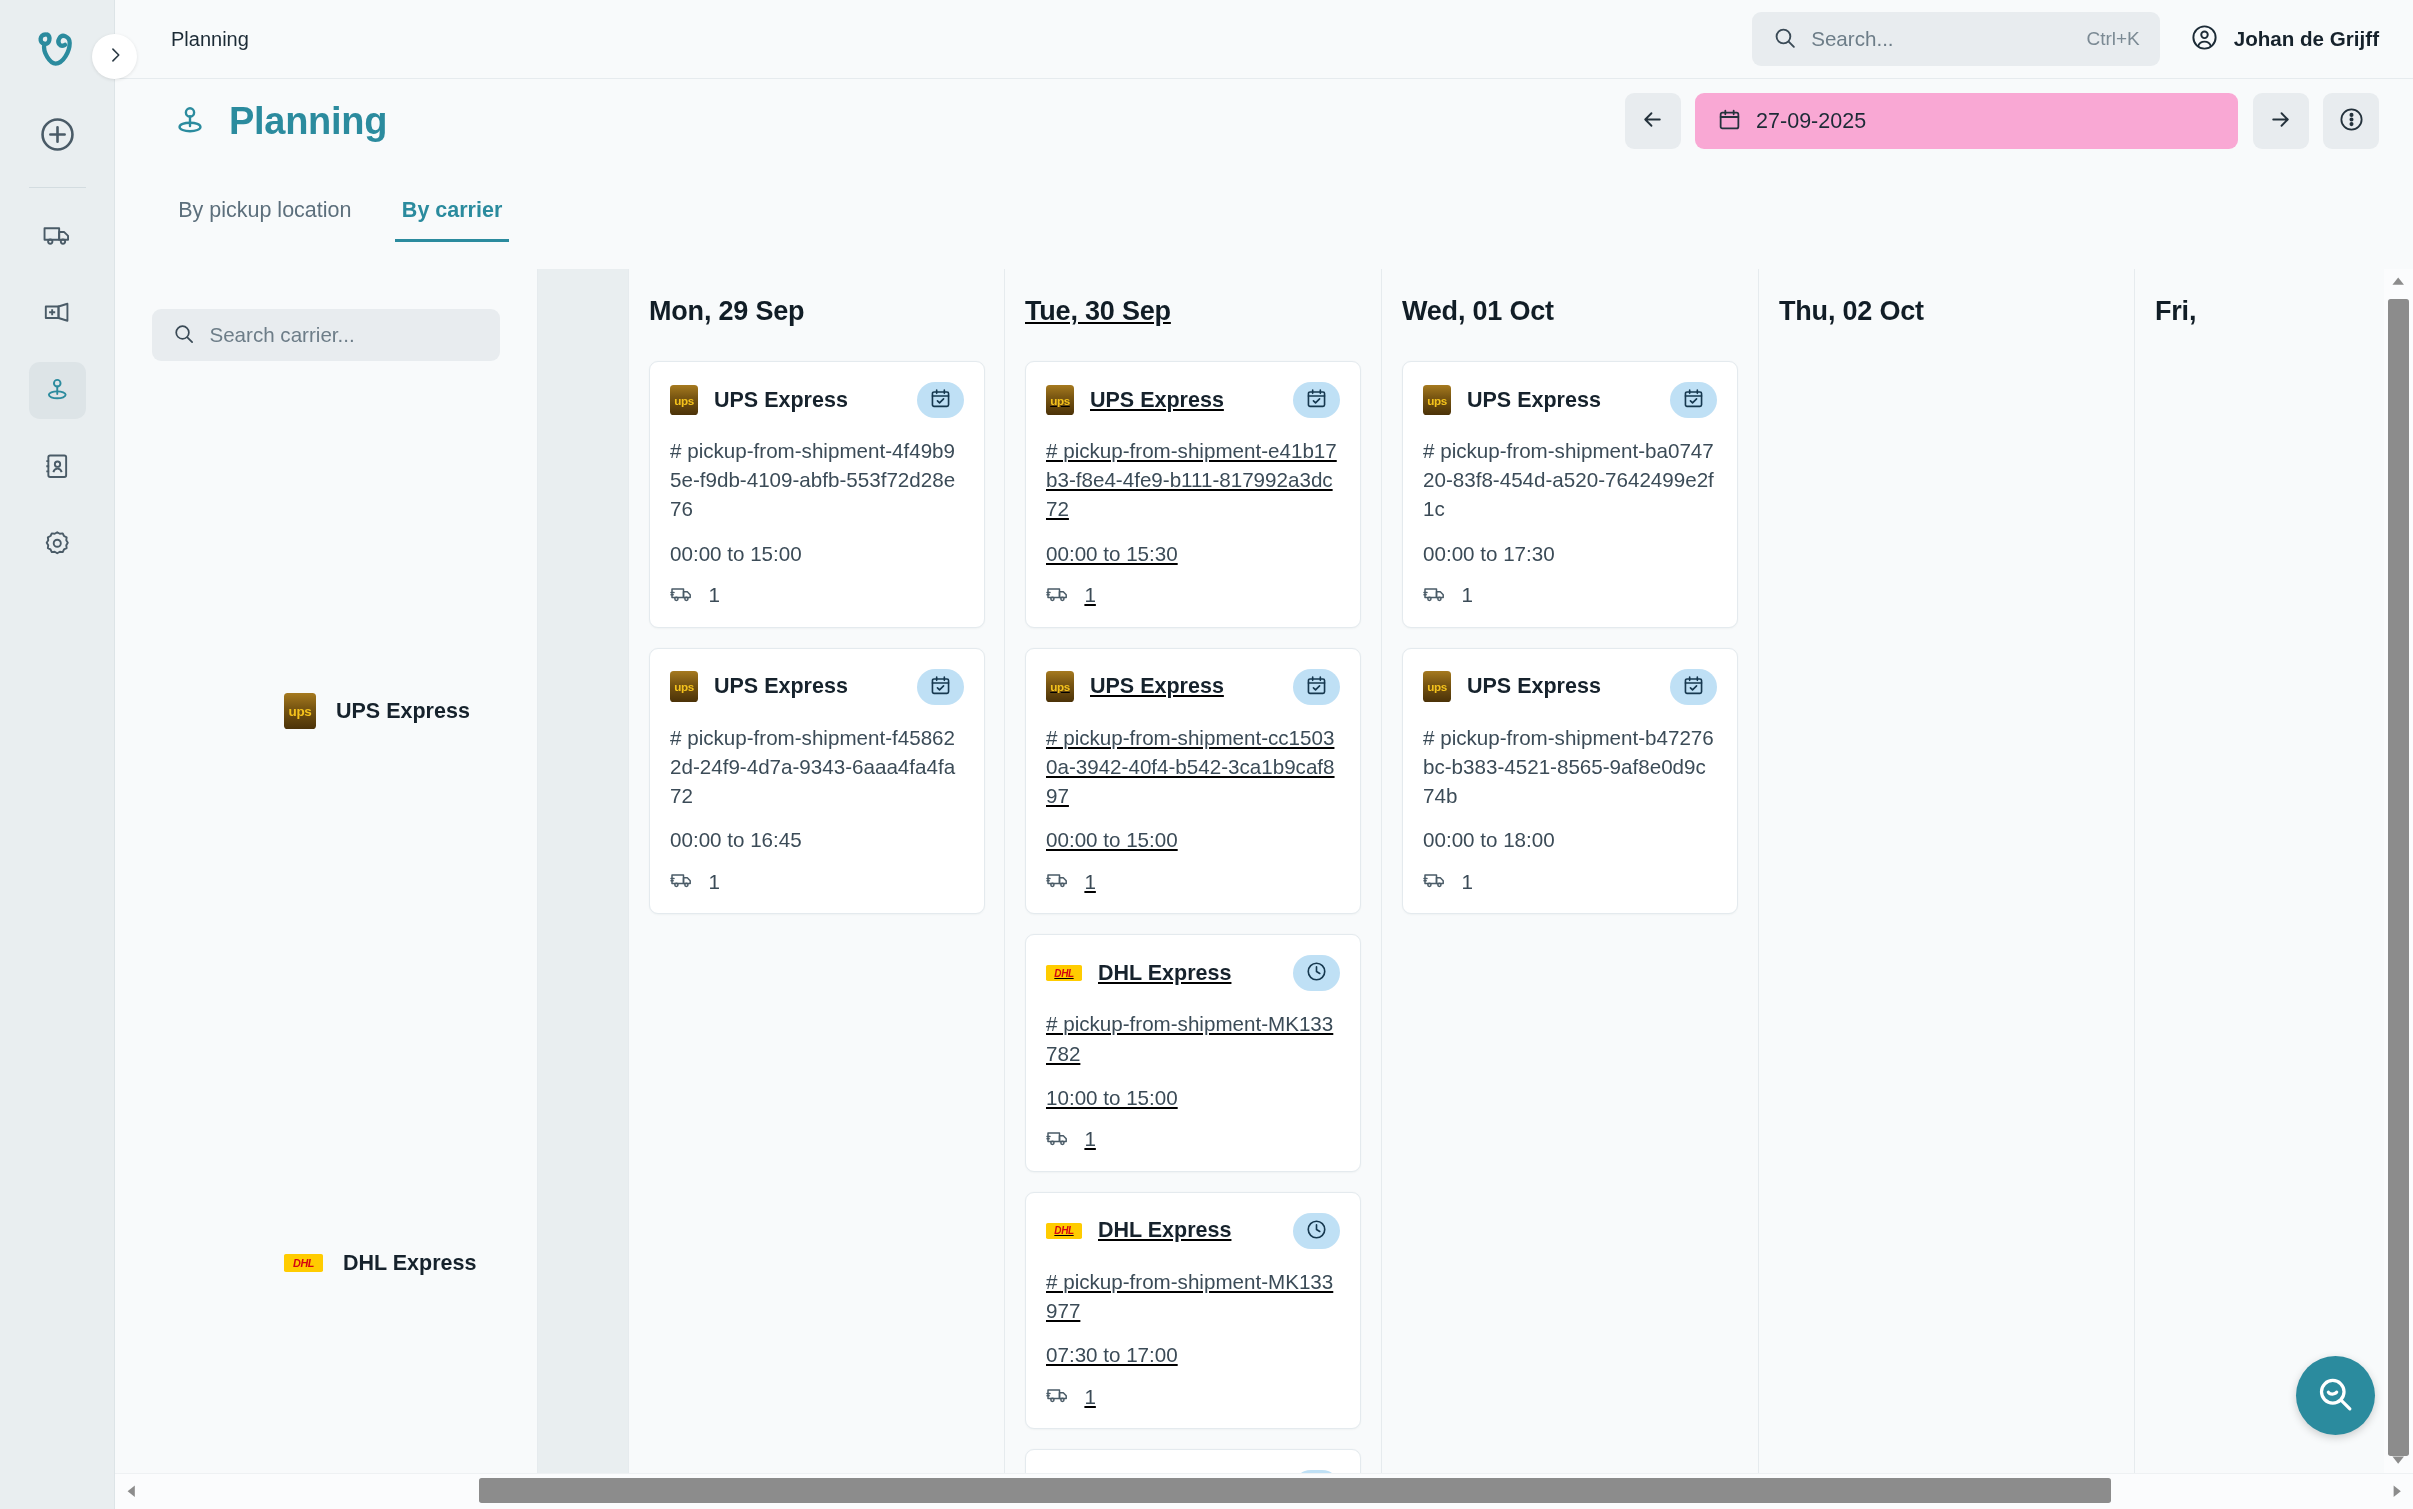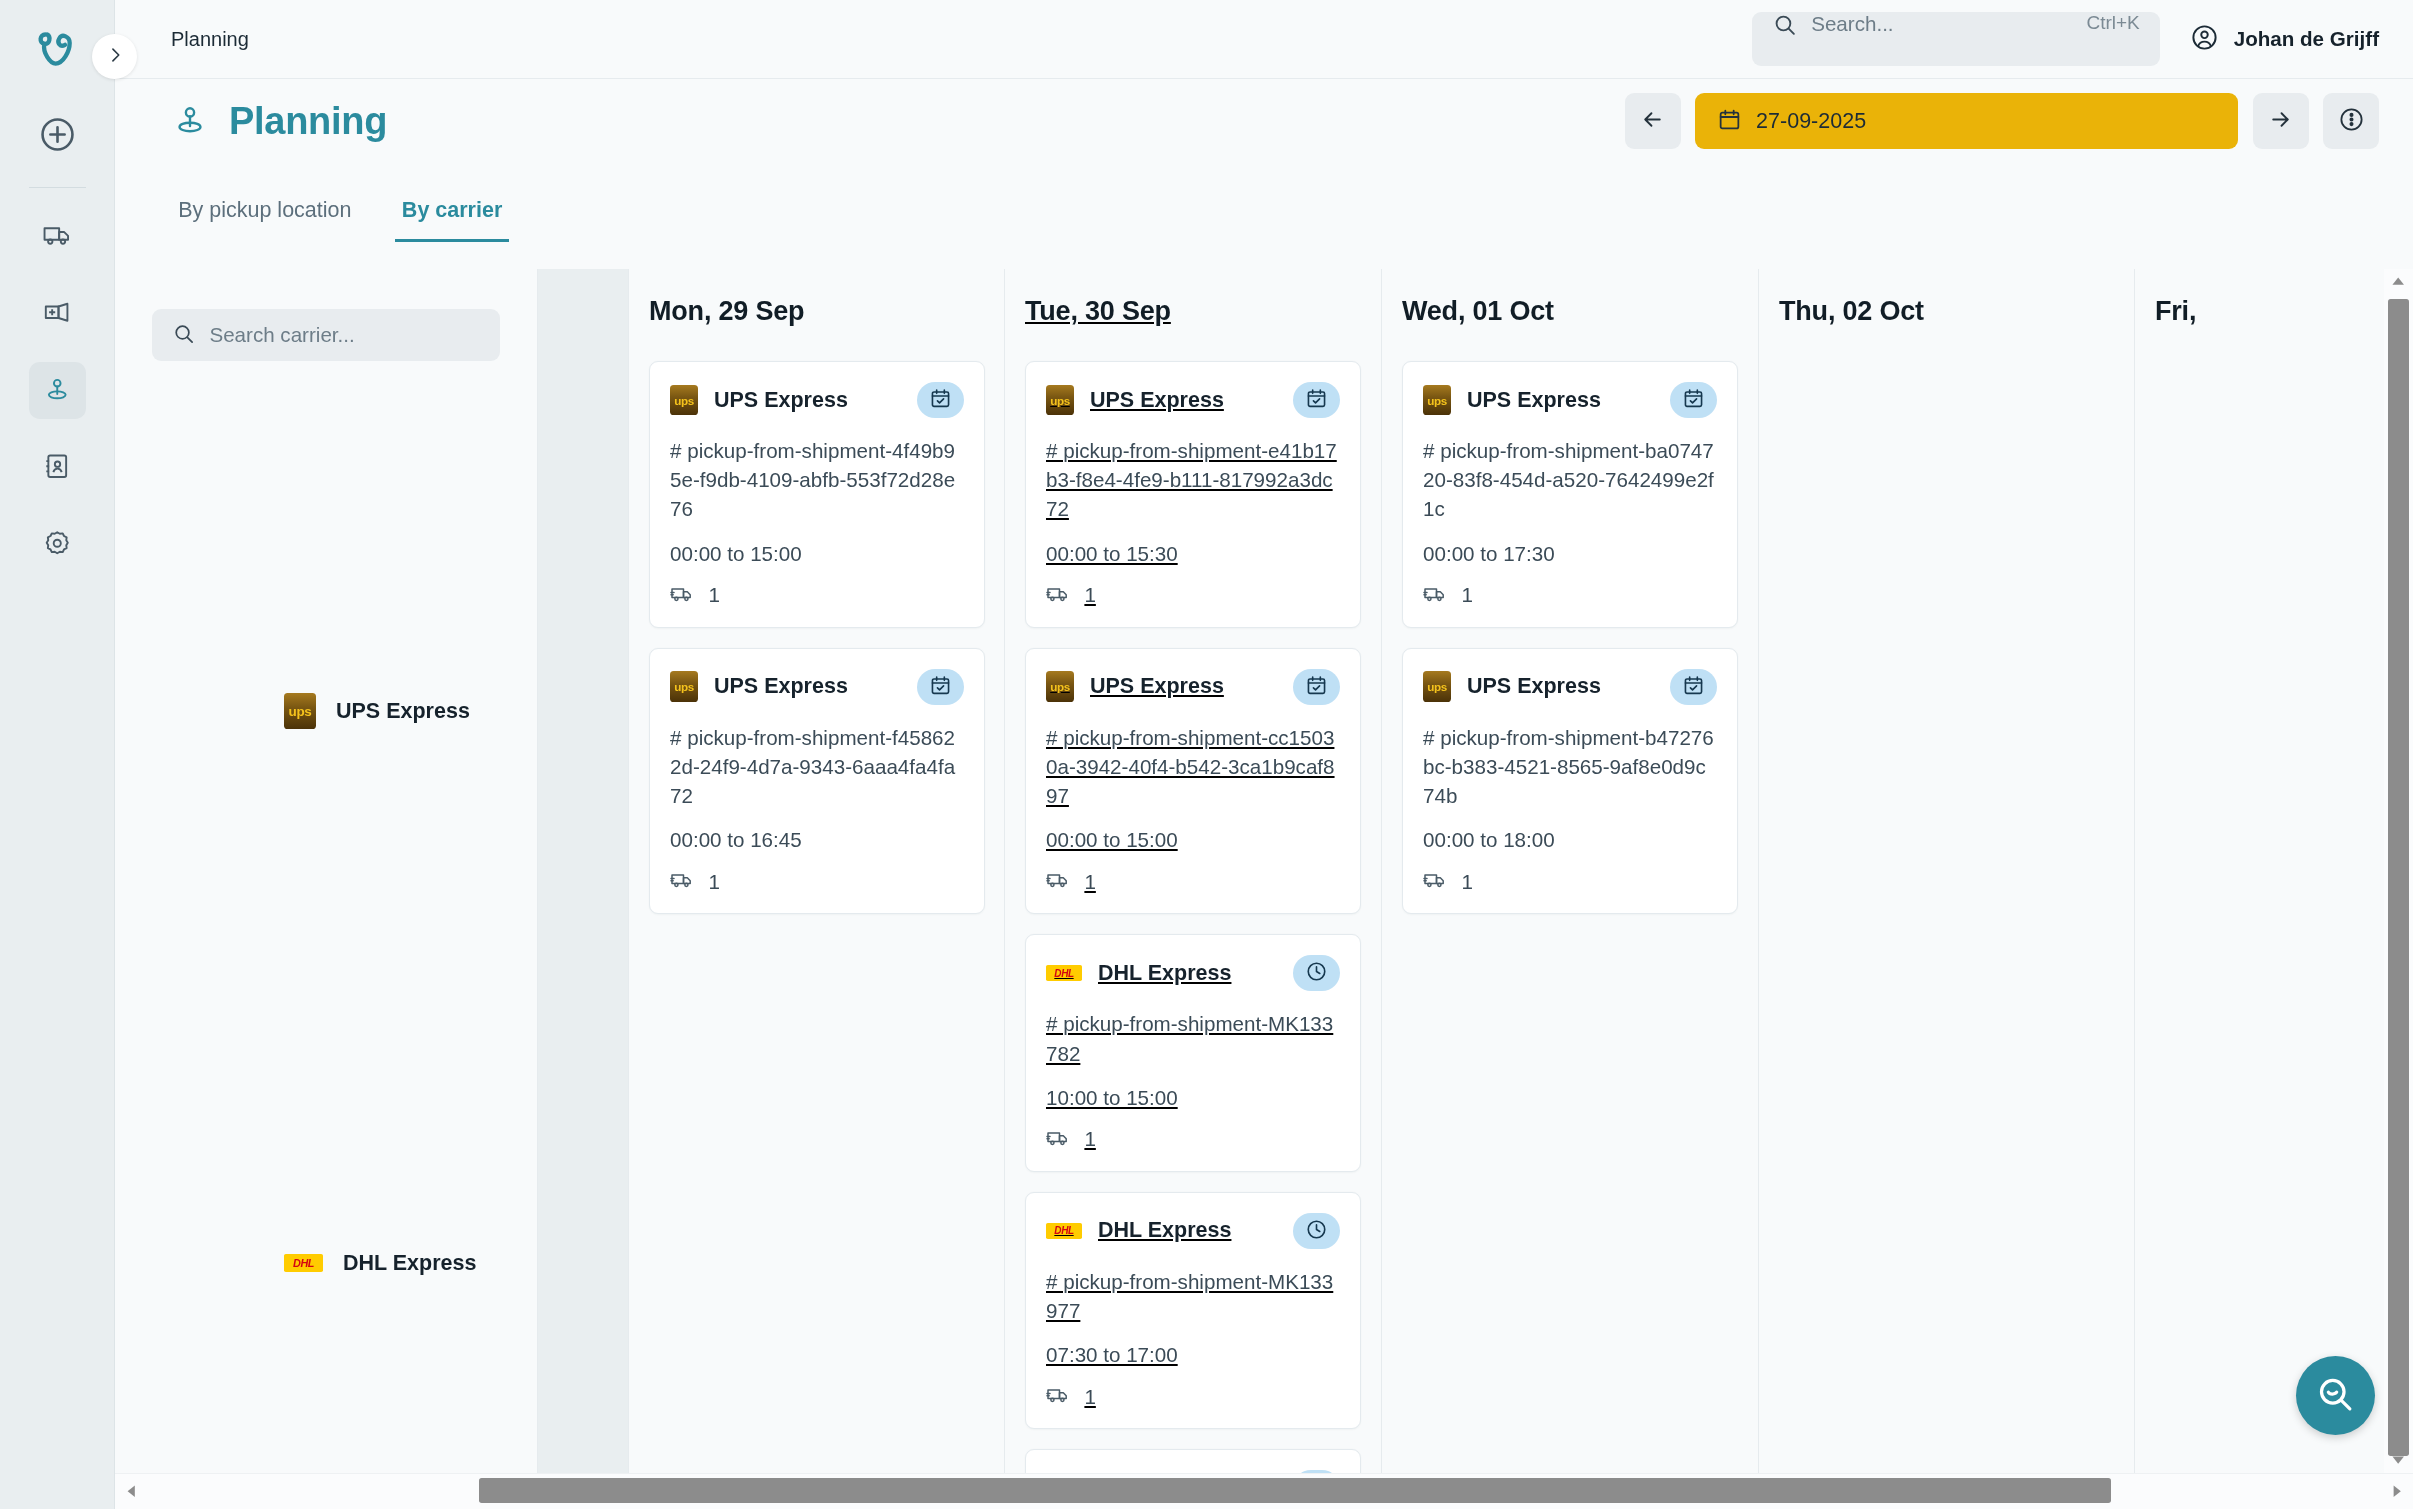--- a/index.html
+++ b/index.html
@@ -37,41 +37,41 @@
   
   #topbar {
     position: absolute; left: 115px; top: 0; right: 0; height: 79px;
     background: #f8fafb; border-bottom: 0.9px solid #e6ebee;
     display: flex; align-items: center;
   }
   #breadcrumb { margin-left: 56px; font-size: 20px; color: #1c2b36; }
   #topbar-right { margin-left: auto; display: flex; align-items: center; padding-right: 34px; }
   #global-search {
     width: 408px; height: 54px; background: #e8ecef; border-radius: 9px;
-    display: flex; align-items: flex-start; padding: 0 20px;
+    display: flex; align-items: center; padding: 0 20px;
   }
   #global-search .ph { margin-left: 14.4px; font-size: 20.6px; color: #6d7d88; }
   #global-search .kbd { margin-left: auto; font-size: 19px; color: #7b8a94; }
   #user { display: flex; align-items: center; margin-left: 30.5px; }
   #user-name { margin-left: 14.4px; font-size: 20.6px; color: #16222c; font-weight: 600; }
 
   
   #page-head {
     position: absolute; left: 115px; top: 79px; right: 0; height: 84px;
     display: flex; align-items: center;
   }
   #page-title-wrap { display: flex; align-items: center; margin-left: 56px; }
   #page-title { font-size: 38px; color: #2b8b9e; font-weight: 700; margin-left: 20px; letter-spacing: -0.3px;}
   #date-controls { margin-left: auto; display: flex; align-items: center; padding-right: 34px; gap: 14.4px; }
   .sq-btn {
     width: 56px; height: 56px; background: #e8ecef; border-radius: 9px;
     display: flex; align-items: center; justify-content: center;
   }
   #date-box {
-    width: 543px; height: 56px; background: #eab308; border-radius: 9px;
+    width: 543px; height: 56px; background: #f9a8d4; border-radius: 9px;
     display: flex; align-items: center; padding: 0 21.5px;
   }
   #date-text { margin-left: 14.4px; font-size: 21.5px; color: #1c2b36; }
 
   
   #tabs {
     position: absolute; left: 115px; top: 179px; height: 63px;
     display: flex; align-items: flex-end; padding-left: 56px; gap: 0;
   }
   .tab {

